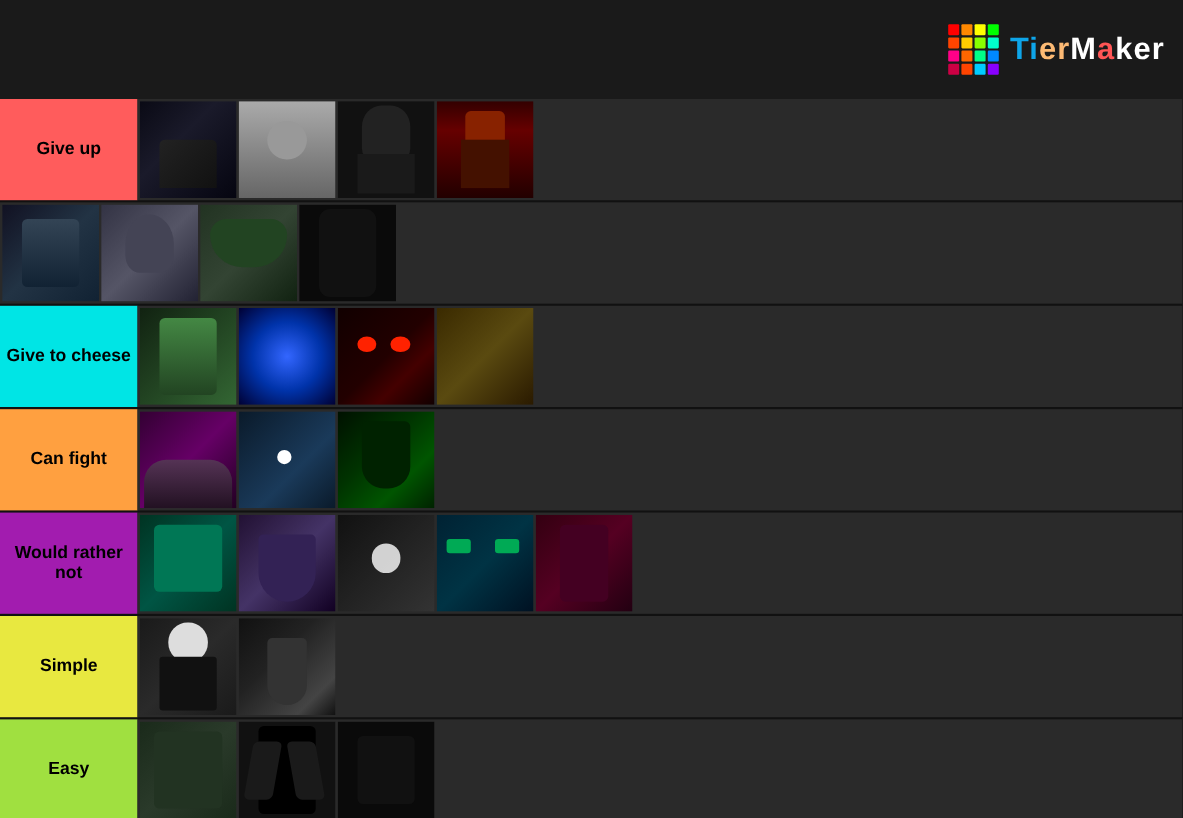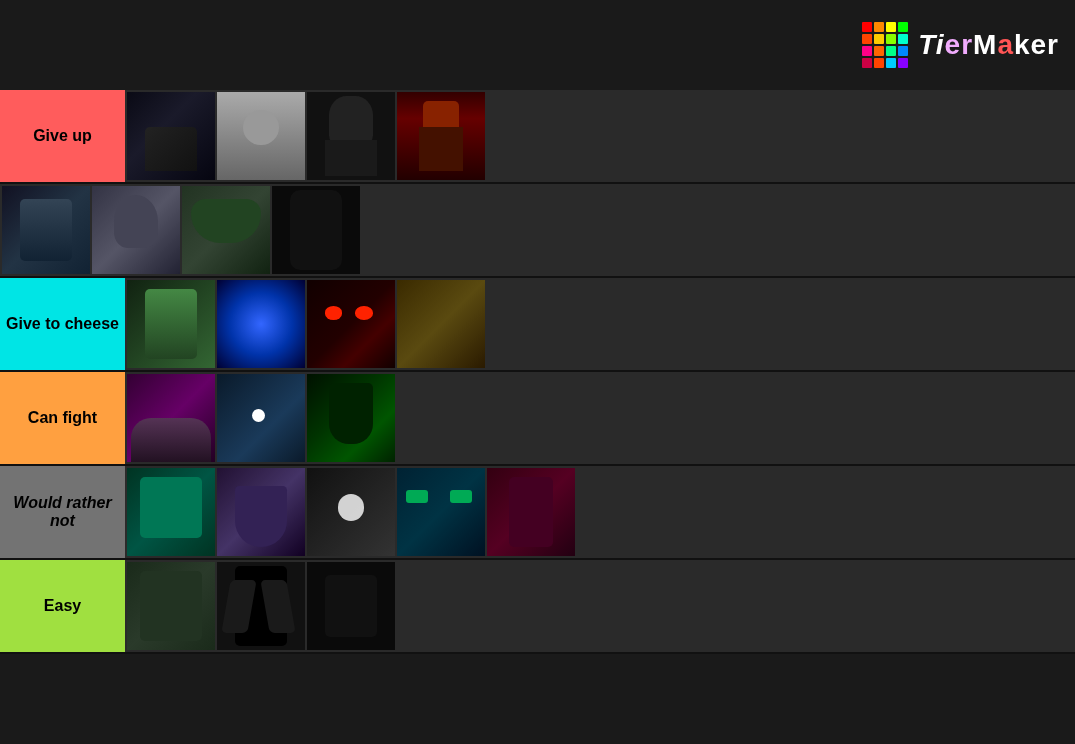--- a/index.html
+++ b/index.html
@@ -66,42 +66,42 @@
       width: 10px;
       height: 10px;
       border-radius: 1px;
     }
     .logo-text {
       font-size: 28px;
       font-weight: bold;
       color: white;
       letter-spacing: 1px;
     }
-    .logo-text span.Ti { color: #ffffff; font-style: italic; }
+    .logo-text span.Ti { color: #0ea5e9; }
     .logo-text span.er { color: #ff6b6b; }
 
     
     .fake-img {
       width: 88px;
       height: 88px;
       display: block;
       position: relative;
       overflow: hidden;
     }
 
     
     .row-giveup .tier-label { background: #ff5c5c; }
     
     .row-run .tier-label { background: #ff8080; }
     
     .row-cheese .tier-label { background: #00e5e5; }
     
     .row-canfight .tier-label { background: #ffa040; }
     
-    .row-wouldnot .tier-label { background: #737373; font-style: italic; }
+    .row-wouldnot .tier-label { background: #a21caf; }
     
     .row-simple .tier-label { background: #e8e840; }
     
     .row-easy .tier-label { background: #a0e040; }
 
     .wrapper {
       position: relative;
     }
     .top-bar {
       height: 90px;
@@ -137,21 +137,21 @@
         <div class="logo-cell" style="background:#ff6600;"></div>
         <div class="logo-cell" style="background:#00ff88;"></div>
         <div class="logo-cell" style="background:#0088ff;"></div>
 
         <div class="logo-cell" style="background:#cc0044;"></div>
         <div class="logo-cell" style="background:#ff4400;"></div>
         <div class="logo-cell" style="background:#00ccff;"></div>
         <div class="logo-cell" style="background:#8800ff;"></div>
       </div>
       <div class="logo-text">
-        <span class="Ti">Ti</span><span class="er" style="color:#f0abfc;">er</span><span>M</span><span style="color:#ff5555;">a</span><span>ker</span>
+        <span class="Ti">Ti</span><span class="er" style="color:#fdba74;">er</span><span>M</span><span style="color:#ff5555;">a</span><span>ker</span>
       </div>
     </div>
   </div>
 
   <div class="tierlist">
 
     <div class="tier-row row-giveup">
       <div class="tier-label">Give up</div>
       <div class="tier-items">
         <div class="tier-item">
@@ -275,20 +275,36 @@
           </div>
         </div>
         <div class="tier-item">
           <div class="fake-img" style="background:linear-gradient(135deg,#330011 0%,#550022 50%,#220011 100%);position:relative;">
             <div style="position:absolute;top:10%;left:25%;width:50%;height:80%;background:#440022;border-radius:5px;"></div>
           </div>
         </div>
       </div>
     </div>
 
+    <div class="tier-row row-simple">
+      <div class="tier-label">Simple</div>
+      <div class="tier-items">
+        <div class="tier-item">
+          <div class="fake-img" style="background:linear-gradient(135deg,#1a1a1a 0%,#2a2a2a 50%,#1a1a1a 100%);position:relative;">
+            <div style="position:absolute;top:5%;left:30%;width:40%;height:40%;background:#dddddd;border-radius:50%;"></div>
+            <div style="position:absolute;top:40%;left:20%;width:60%;height:55%;background:#111;border-radius:3px;"></div>
+          </div>
+        </div>
+        <div class="tier-item">
+          <div class="fake-img" style="background:linear-gradient(135deg,#111 0%,#222 40%,#444 80%,#111 100%);position:relative;">
+            <div style="position:absolute;top:20%;left:30%;width:40%;height:70%;background:#333;border-radius:5px 5px 20px 20px;"></div>
+          </div>
+        </div>
+      </div>
+    </div>
 
     <div class="tier-row row-easy">
       <div class="tier-label">Easy</div>
       <div class="tier-items">
         <div class="tier-item">
           <div class="fake-img" style="background:linear-gradient(135deg,#1a2a1a 0%,#2a3a2a 50%,#1a2a1a 100%);position:relative;">
             <div style="position:absolute;top:10%;left:15%;width:70%;height:80%;background:#223322;border-radius:5px;"></div>
           </div>
         </div>
         <div class="tier-item">

